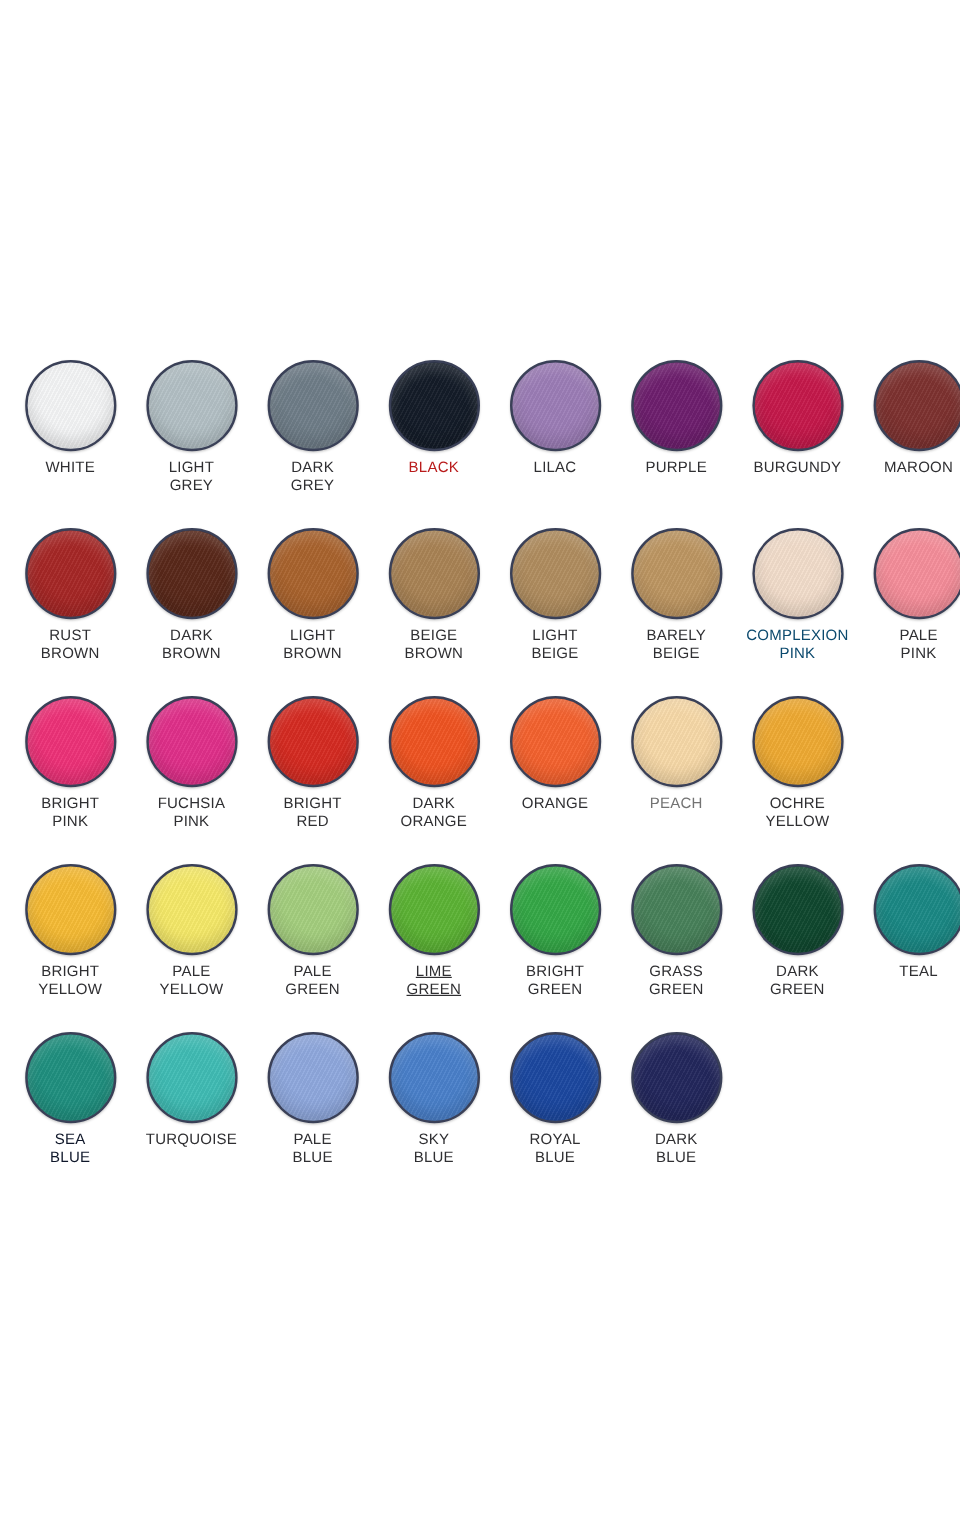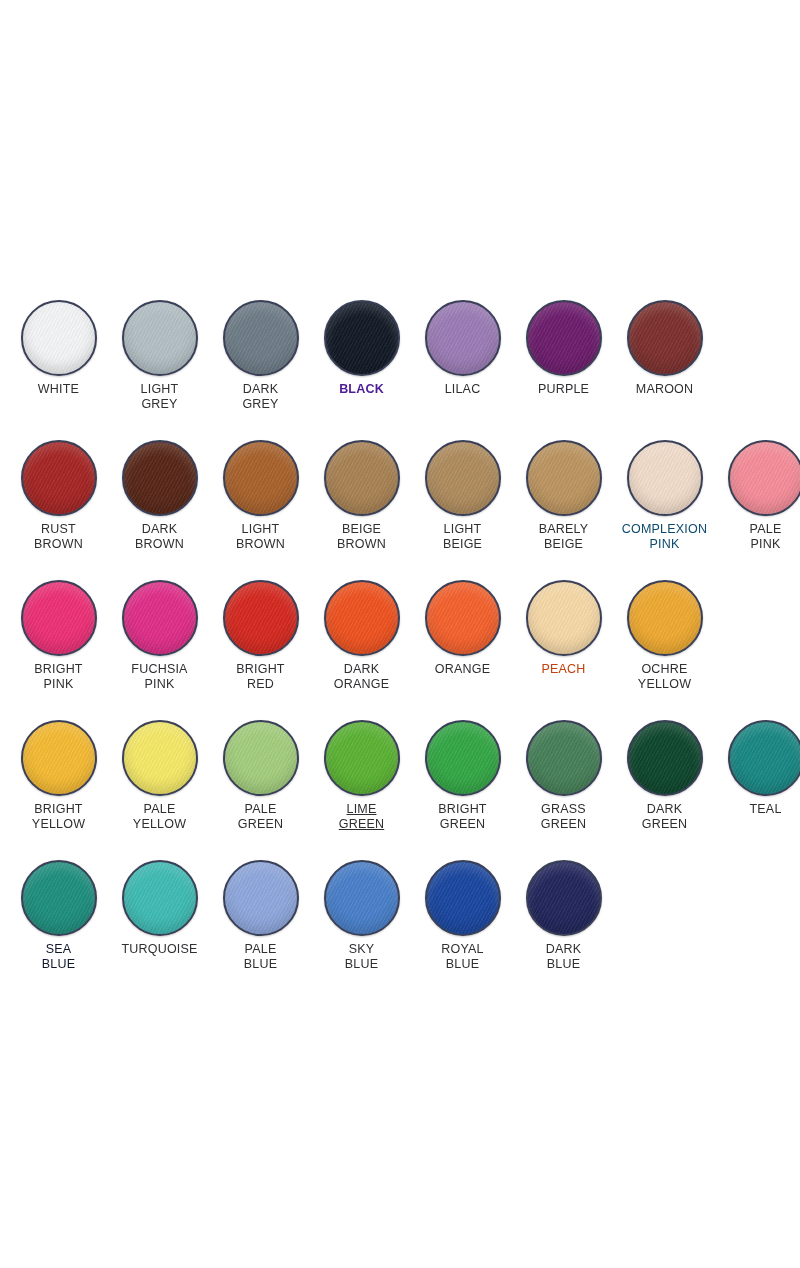--- a/index.html
+++ b/index.html
@@ -123,36 +123,42 @@
         <div class="swatch-cell">
           <div class="swatch-disc-wrap">
             <div class="swatch-disc" style="background-color: rgb(111, 125, 136); border-color: rgb(58, 64, 87);"></div>
           </div>
           <div class="swatch-label" style="color: rgb(47, 47, 50);"><span class="lbl-line">DARK</span><span class="lbl-line">GREY</span></div>
         </div>
         <div class="swatch-cell">
           <div class="swatch-disc-wrap">
             <div class="swatch-disc" style="background-color: rgb(20, 28, 40); border-color: rgb(58, 64, 87);"></div>
           </div>
-          <div class="swatch-label" style="color: #4c1d95; font-weight: bold;"><span class="lbl-line">BLACK</span></div>
+          <div class="swatch-label" style="color: #b91c1c;"><span class="lbl-line">BLACK</span></div>
         </div>
         <div class="swatch-cell">
           <div class="swatch-disc-wrap">
             <div class="swatch-disc" style="background-color: rgb(156, 125, 182); border-color: rgb(58, 64, 87);"></div>
           </div>
           <div class="swatch-label" style="color: rgb(47, 47, 50);"><span class="lbl-line">LILAC</span></div>
         </div>
         <div class="swatch-cell">
           <div class="swatch-disc-wrap">
             <div class="swatch-disc" style="background-color: rgb(110, 31, 110); border-color: rgb(58, 64, 87);"></div>
           </div>
           <div class="swatch-label" style="color: rgb(47, 47, 50);"><span class="lbl-line">PURPLE</span></div>
         </div>
         <div class="swatch-cell">
           <div class="swatch-disc-wrap">
+            <div class="swatch-disc" style="background-color: rgb(197, 25, 75); border-color: rgb(58, 64, 87);"></div>
+          </div>
+          <div class="swatch-label" style="color: rgb(47, 47, 50);"><span class="lbl-line">BURGUNDY</span></div>
+        </div>
+        <div class="swatch-cell">
+          <div class="swatch-disc-wrap">
             <div class="swatch-disc" style="background-color: rgb(125, 50, 48); border-color: rgb(58, 64, 87);"></div>
           </div>
           <div class="swatch-label" style="color: rgb(47, 47, 50);"><span class="lbl-line">MAROON</span></div>
         </div>
       </div>
       <div class="swatch-row">
         <div class="swatch-cell">
           <div class="swatch-disc-wrap">
             <div class="swatch-disc" style="background-color: rgb(166, 39, 38); border-color: rgb(58, 64, 87);"></div>
           </div>
@@ -229,21 +235,21 @@
         <div class="swatch-cell">
           <div class="swatch-disc-wrap">
             <div class="swatch-disc" style="background-color: rgb(244, 98, 47); border-color: rgb(58, 64, 87);"></div>
           </div>
           <div class="swatch-label" style="color: rgb(47, 47, 50);"><span class="lbl-line">ORANGE</span></div>
         </div>
         <div class="swatch-cell">
           <div class="swatch-disc-wrap">
             <div class="swatch-disc" style="background-color: rgb(247, 217, 168); border-color: rgb(58, 64, 87);"></div>
           </div>
-          <div class="swatch-label" style="color: #c2410c;"><span class="lbl-line">PEACH</span></div>
+          <div class="swatch-label" style="color: #737373;"><span class="lbl-line">PEACH</span></div>
         </div>
         <div class="swatch-cell">
           <div class="swatch-disc-wrap">
             <div class="swatch-disc" style="background-color: rgb(238, 170, 51); border-color: rgb(58, 64, 87);"></div>
           </div>
           <div class="swatch-label" style="color: rgb(47, 47, 50);"><span class="lbl-line">OCHRE</span><span class="lbl-line">YELLOW</span></div>
         </div>
       </div>
       <div class="swatch-row">
         <div class="swatch-cell">

